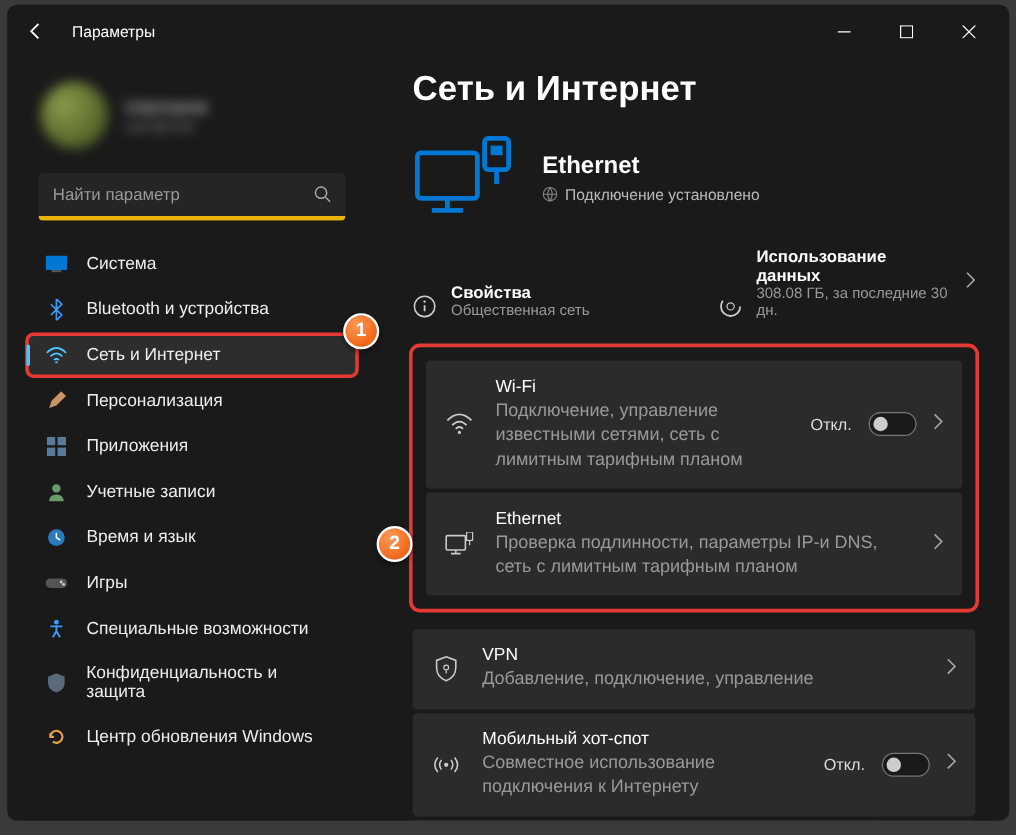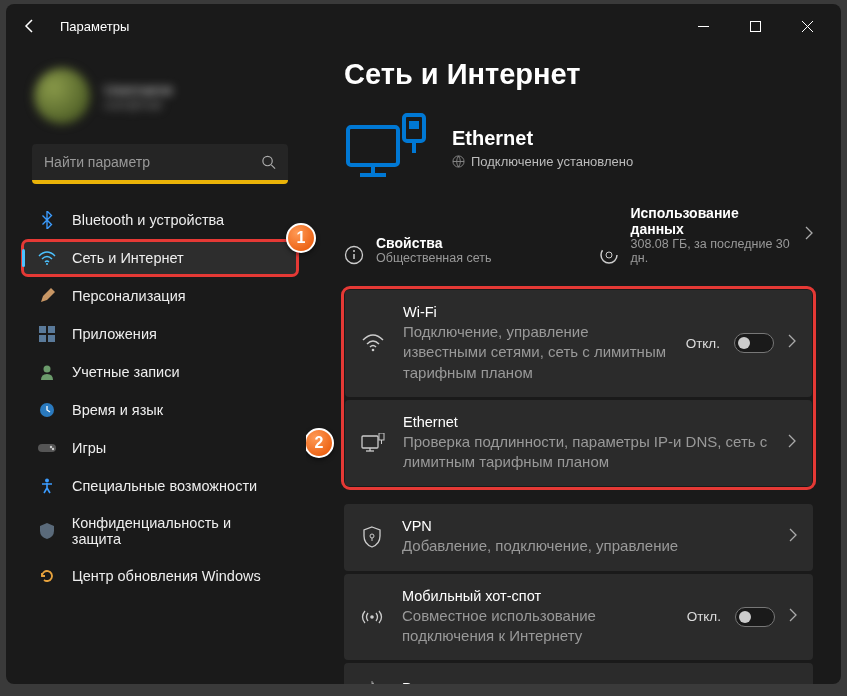--- a/index.html
+++ b/index.html
@@ -46,21 +46,21 @@
 .card-text .ct-sub { font-size: 15px; color: #999; line-height: 1.35; }
 .card-end { display: flex; align-items: center; gap: 14px; }
 .toggle-label { font-size: 13.5px; color: #ddd; }
 .toggle { width: 40px; height: 20px; border-radius: 10px; background: #1a1a1a; border: 1px solid #777; position: relative; cursor: pointer; }
 .toggle::after { content: ""; position: absolute; left: 3px; top: 3px; width: 12px; height: 12px; border-radius: 50%; background: #ccc; }
 .step-badge { position: absolute; width: 30px; height: 30px; border-radius: 50%; background: radial-gradient(circle at 35% 30%, #ff9a56, #e65100); border: 2px solid #fff; color: #fff; font-weight: 700; font-size: 16px; display: flex; align-items: center; justify-content: center; z-index: 10; box-shadow: 0 2px 4px rgba(0,0,0,0.5); }
 .badge-1 { top: -17px; right: -18px; }
 .badge-2 { left: -41px; top: 50%; transform: translateY(-50%); }
 .nav-wrap { position: relative; }
 .card-wrap { position: relative; }
-.highlight-group { outline: 3px solid #e53935; border-radius: 6px; padding: 1px; }
+.highlight-group { outline: 3px solid #e53935; border-radius: 6px; padding: 11px; }
 </style>
 </head>
 <body>
 
 <div class="window">
   <div class="titlebar">
     <div class="back-btn">
       <svg width="16" height="16" viewBox="0 0 16 16">
           <path d="M10 2 L4 8 L10 14" stroke="#fff" stroke-width="1.5" fill="none"></path>
         </svg>
@@ -97,20 +97,29 @@
       <div class="search-wrap">
         <input class="search" placeholder="Найти параметр" style="">
         <span class="search-icon">
           <svg width="15" height="15" viewBox="0 0 16 16">
               <circle cx="7" cy="7" r="5" stroke="#aaa" fill="none" stroke-width="1.3"></circle>
               <line x1="11" y1="11" x2="15" y2="15" stroke="#aaa" stroke-width="1.3"></line>
             </svg>
         </span>
       </div>
       <div class="nav">
+        <div class="nav-item">
+          <span class="nav-icon">
+              <svg width="18" height="14">
+                <rect x="0" y="0" width="18" height="12" rx="1" fill="#0078d4"></rect>
+                <rect x="5" y="12" width="8" height="2" fill="#555"></rect>
+              </svg>
+            </span>
+          <span>Система</span>
+        </div>
         <div class="nav-item">
           <span class="nav-icon">
               <svg width="14" height="18" viewBox="0 0 10 16">
                 <path d="M5 0 L9 4 L5 8 L9 12 L5 16 L5 0 M1 4 L5 8 M1 12 L5 8" stroke="#3b9cff" fill="none" stroke-width="1.2"></path>
               </svg>
             </span>
           <span>Bluetooth и устройства</span>
         </div>
         <div class="nav-wrap">
           <div class="nav-item active highlight">

